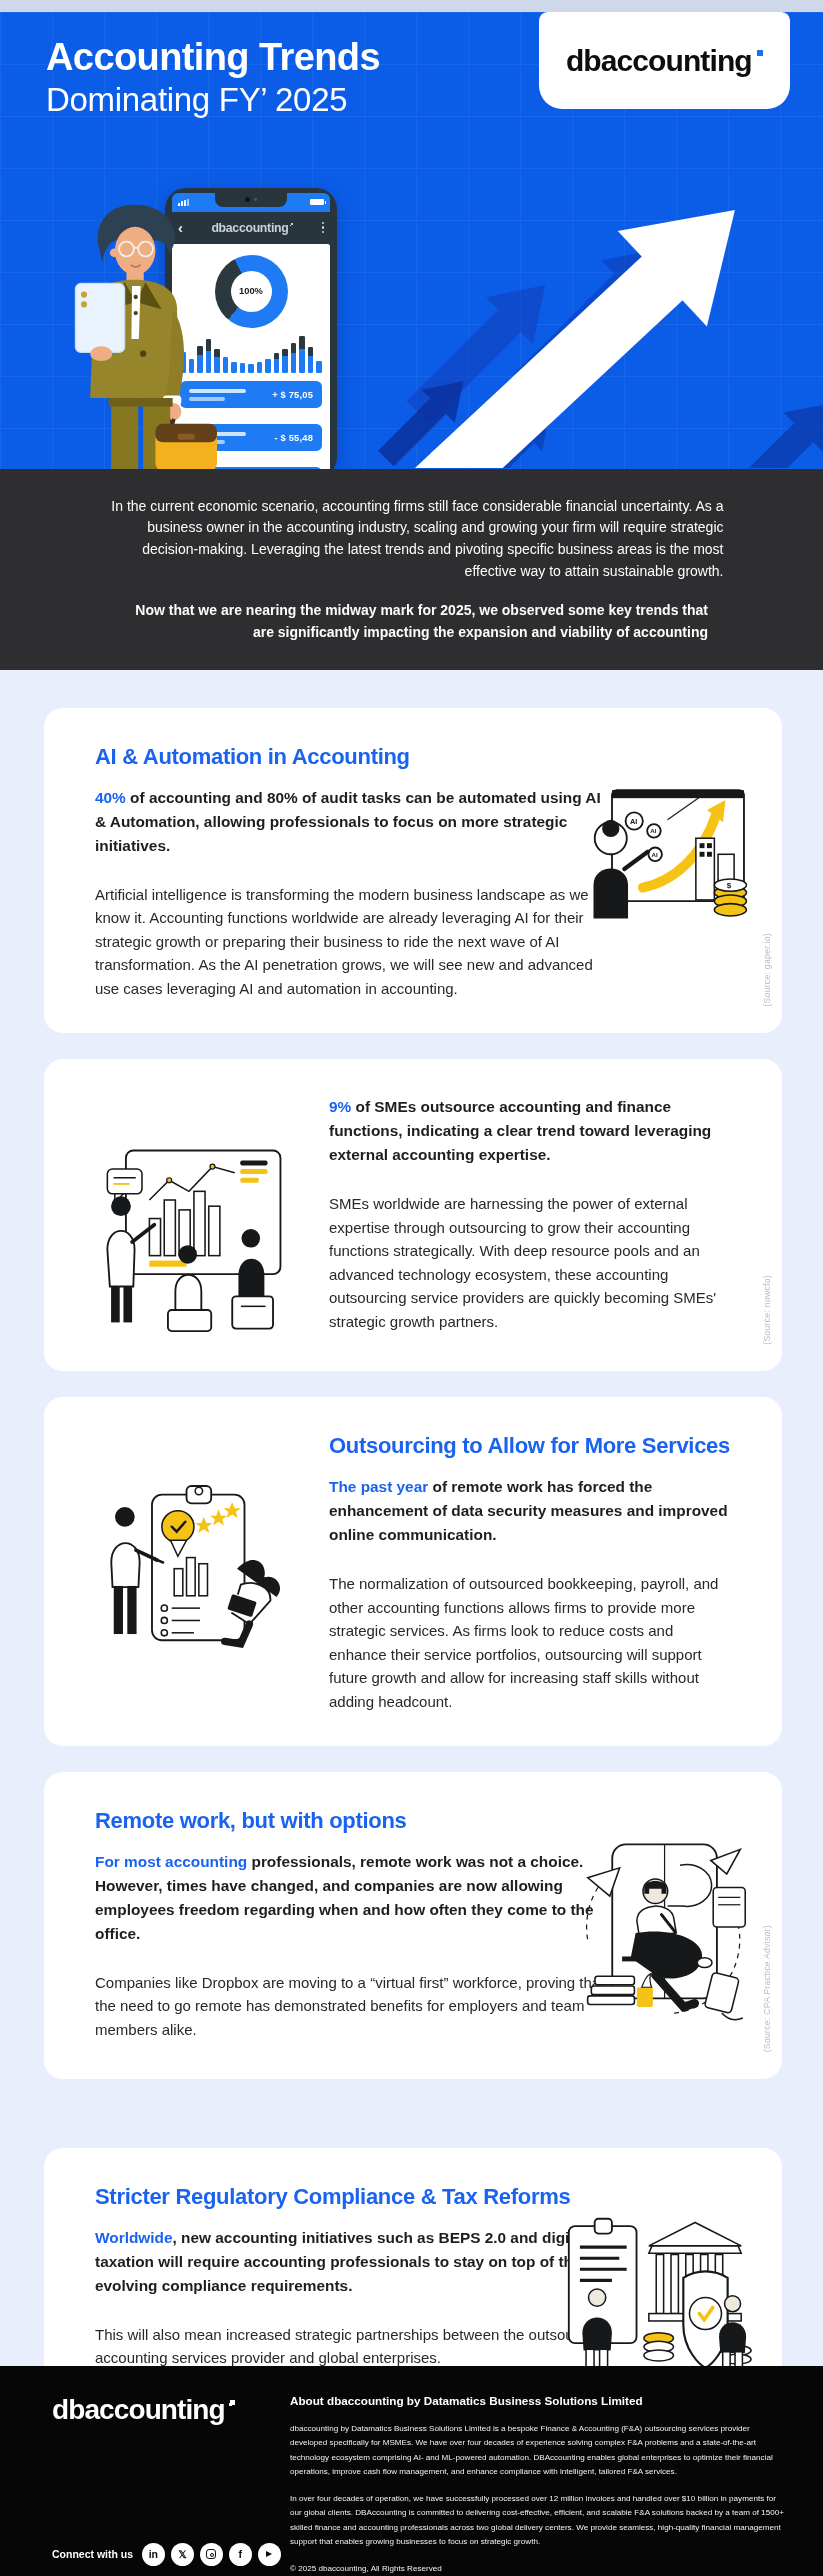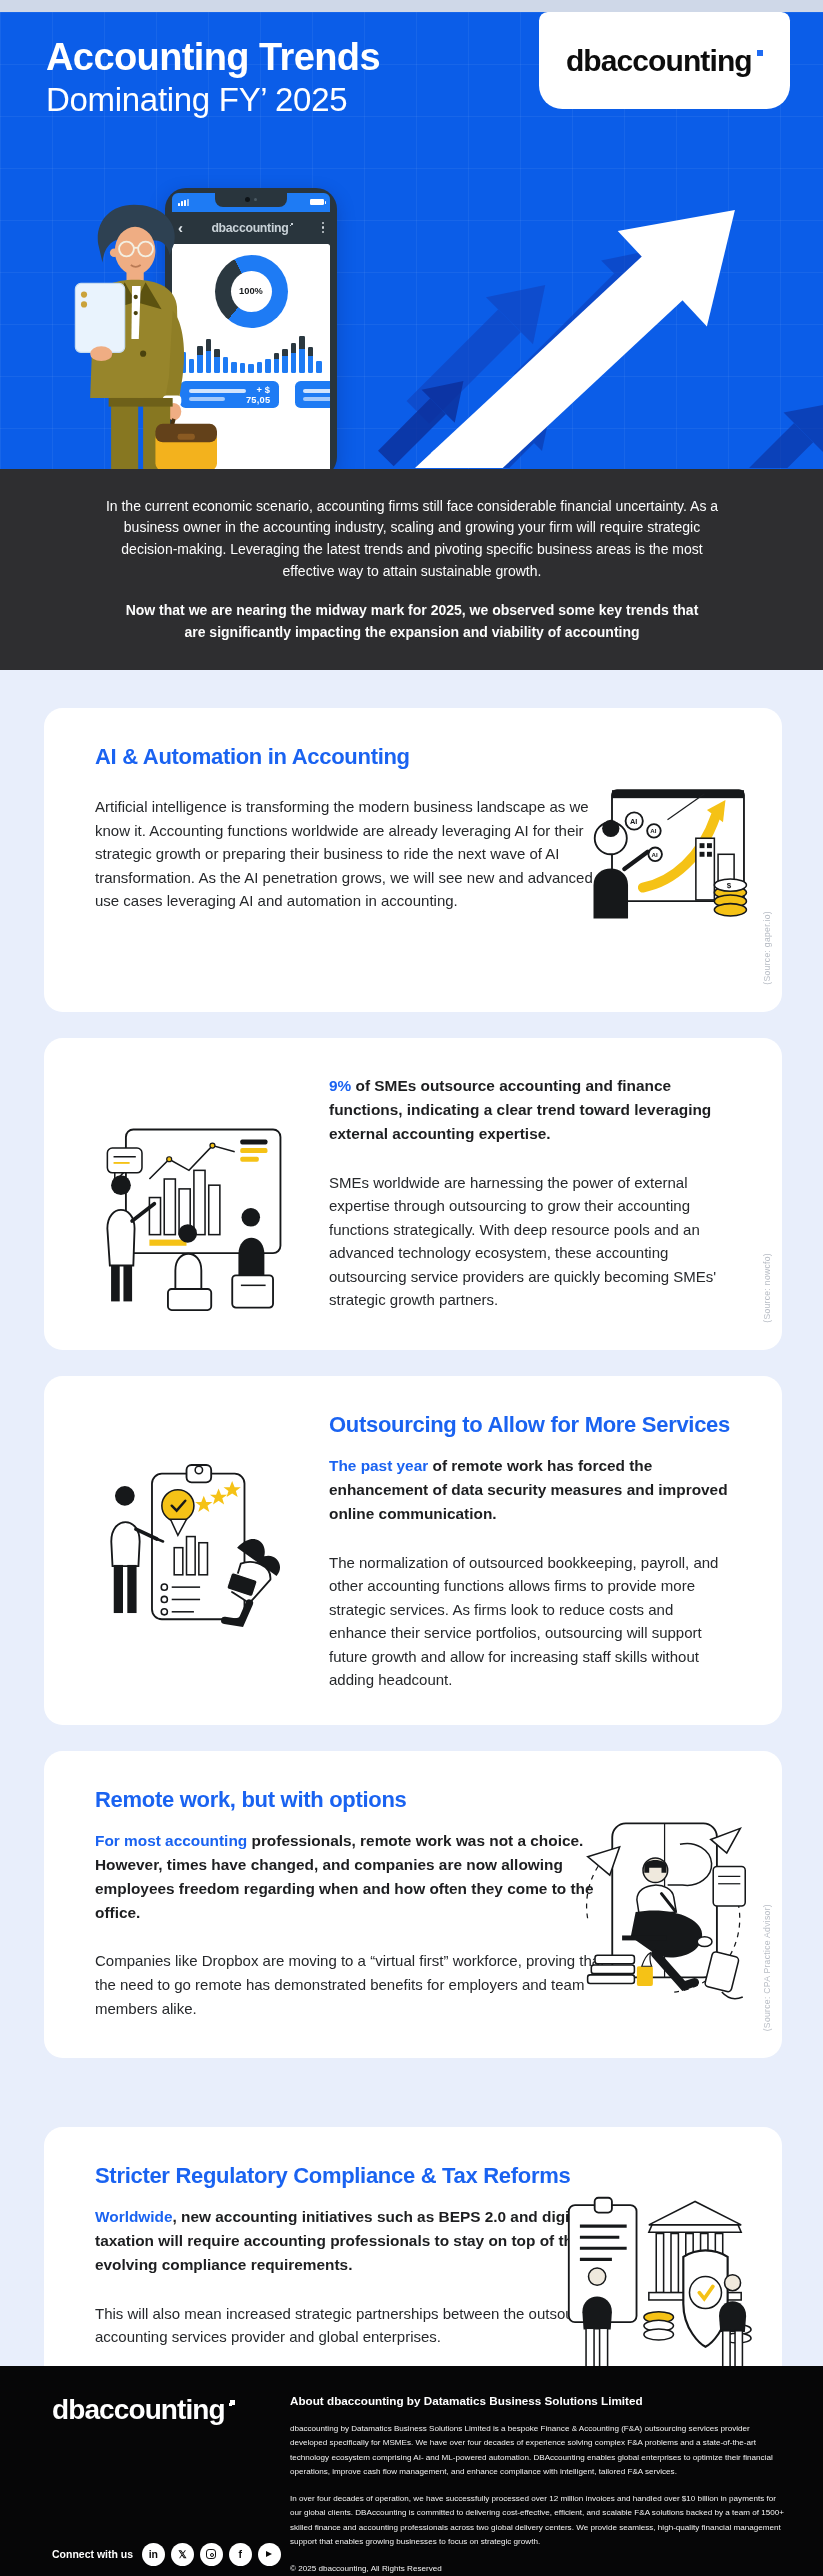--- a/index.html
+++ b/index.html
@@ -51,34 +51,34 @@
   .applogo { font-size:12.3px; font-weight:800; letter-spacing:-0.3px; color:#c9d2d8; }
   .kebab { display:flex; flex-direction:column; gap:1.9px; }
   .kebab i { width:2.5px; height:2.5px; border-radius:50%; background:#cfd6da; }
   .screen { background:#fff; border-radius:2.5px 2.5px 0 0; height:228px; overflow:hidden;text-align:right; }
   .donut { position:relative; width:73px; height:73px; margin:11px auto 6.2px;
     border-radius:50%; background:conic-gradient(from -140deg, #2b3840 0 112deg, #1e7bf4 112deg 360deg); }
   .donut .hole { position:absolute; inset:16px; background:#fff; border-radius:50%;
     display:flex; align-items:center; justify-content:center; font-size:9.3px; font-weight:800; color:#16191c; }
   .bars { display:flex; align-items:flex-end; justify-content:center; gap:3.1px; height:39px; margin:3.7px 8.6px 0; }
   .bars i { display:block; width:6.2px; border-radius:1.2px; }
-  .rows { margin:8.6px 8.6px 0; display:flex; flex-direction:row; gap:16px; }
+  .rows { margin:8.6px 8.6px 0; display:flex; flex-direction:column; gap:16px; }
   .trow { height:27px; background:#1e7bf4; border-radius:5.6px; display:flex; align-items:center;
     justify-content:space-between; padding:0 8.6px; }
   .skel i { display:block; height:4.3px; border-radius:2.5px; background:rgba(255,255,255,.8); }
   .skel i:first-child { width:57px; margin-bottom:3.7px; }
   .skel i:last-child { width:36px; opacity:.75; }
   .amount { color:#fff; font-size:9.3px; font-weight:800; letter-spacing:0.2px; }
 
   .man { position:absolute; left:52px; top:180px; z-index:5; }
 
   
   .intro { position:relative; width:100%; height:201px; background:#2e2e30; color:#fdfdfd;
     display:flex; flex-direction:column; align-items:center; justify-content:center; z-index:3; }
-  .intro p { width:623px; text-align:center; font-size:14px; line-height:1.55; font-weight:400; }
+  .intro p { width:623px; text-align:right; font-size:14px; line-height:1.55; font-weight:400; }
   .intro p.strong { font-weight:800; margin-top:17.3px; width:592px; }
 
   
   .content { padding:38px 0 0; }
   .card { position:relative; width:738px; margin:0 auto 26px 44px; background:#fff; border-radius:18.5px;
     padding:36px 51px 33px; display:flex; align-items:flex-start; }
   .card-text { max-width:512px; }
   .card h2 { color:#1a63f1; font-size:22px; font-weight:800; letter-spacing:-0.3px; margin-bottom:16px; }
   .lead { font-size:15.4px; font-weight:700; color:#1d1e20; line-height:1.55; }
   .lead .hl { color:#1a63f1; }
@@ -273,20 +273,21 @@
   <section class="intro">
     <p>In the current economic scenario, accounting firms still face considerable financial uncertainty. As a business owner in the accounting industry, scaling and growing your firm will require strategic decision-making. Leveraging the latest trends and pivoting specific business areas is the most effective way to attain sustainable growth.</p>
     <p class="strong">Now that we are nearing the midway mark for 2025, we observed some key trends that are significantly impacting the expansion and viability of accounting</p>
   </section>
 
   <main class="content">
 
     <article class="card right-illus" id="card1">
       <div class="card-text">
         <h2>AI &amp; Automation in Accounting</h2>
+        <p class="lead"><span class="hl">40%</span><span> of accounting and 80% of audit tasks can be automated using AI &amp; Automation, allowing professionals to focus on more strategic initiatives.</span></p>
         <p class="cbody">Artificial intelligence is transforming the modern business landscape as we know it. Accounting functions worldwide are already leveraging AI for their strategic growth or preparing their business to ride the next wave of AI transformation. As the AI penetration grows, we will see new and advanced use cases leveraging AI and automation in accounting.</p>
       </div>
       <div class="illus">
         <svg width="185" height="167" viewBox="0 0 300 270">
           <rect x="60" y="42" width="214" height="180" rx="8" fill="#fff" stroke="#16181a" stroke-width="3"></rect>
           <rect x="60" y="42" width="214" height="13" fill="#16181a"></rect>
           <line x1="150" y1="90" x2="210" y2="48" stroke="#1b1d1f" stroke-width="2"></line>
           <path d="M110 200 C 160 190 205 150 228 84" stroke="#f5c216" stroke-width="16" fill="none" stroke-linecap="round"></path>
           <polygon points="214,74 244,58 240,94" fill="#f5c216"></polygon>
           <circle cx="96" cy="92" r="14" fill="#fff" stroke="#16181a" stroke-width="3"></circle>

